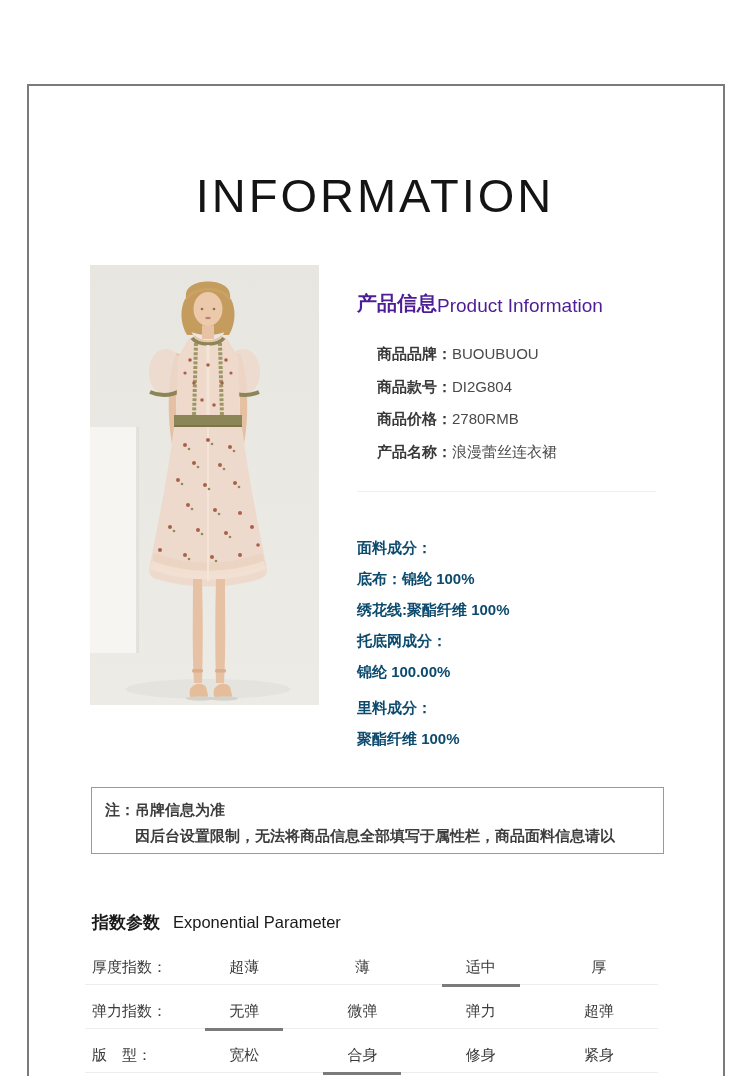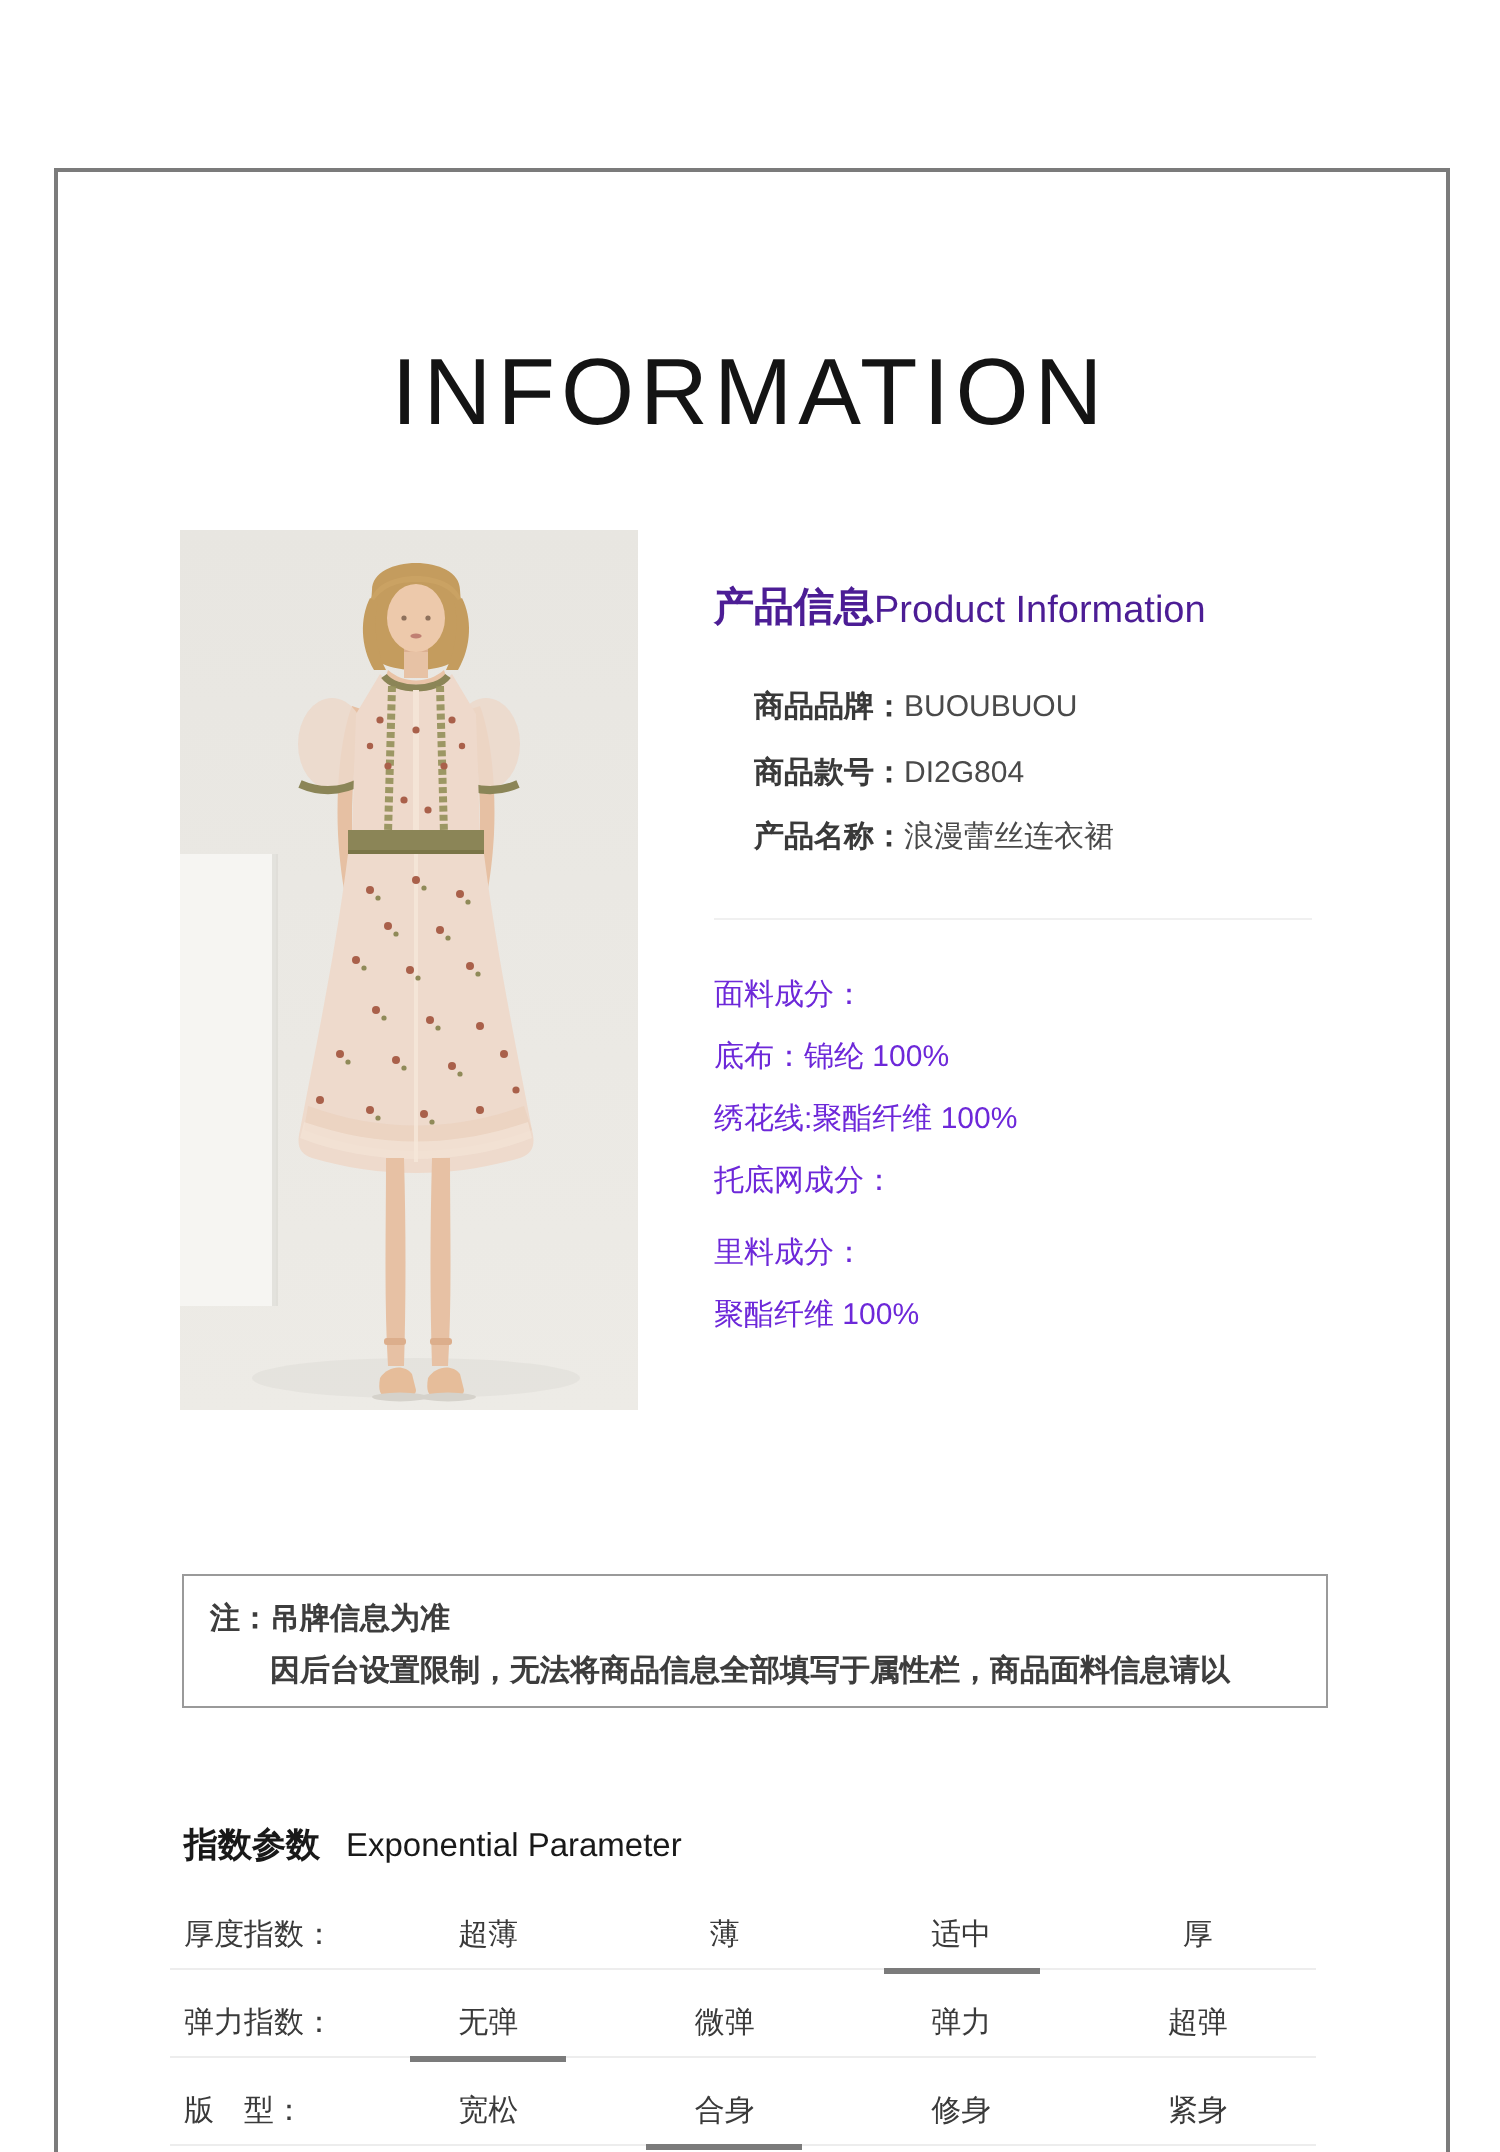--- a/index.html
+++ b/index.html
@@ -25,21 +25,21 @@
   
   .info-col { position:absolute; left:357px; top:290px; width:305px; }
   .info-heading { display:flex; align-items:flex-end; color:#4c1d95; }
   .info-heading .zh { font-size:20px; font-weight:700; }
   .info-heading .en { font-size:19px; font-weight:400; }
   .fields { margin-top:21px;margin-left:20px; }
   .field-row { line-height:32.5px; font-size:15px; white-space:nowrap; }
   .field-label { font-weight:700; color:#393939; }
   .field-value { font-weight:400; color:#4a4a4a; }
   .info-divider { width:299px; height:1px; background:#f0f0f0; margin-top:23px; }
-  .fabric { margin-top:22px; font-size:15px; font-weight:400; color:#6d28d9; }
+  .fabric { margin-top:40px; font-size:15px; font-weight:700; color:#0c4a6e; }
   .fabric div { line-height:31px; white-space:nowrap; }
   .fabric-bottom { margin-top:5px; }
   
   .note-box {
     position:absolute; left:91px; top:787px; width:573px; height:67px;
     border:1px solid #9a9a9a; padding:9px 13px;
     display:flex; font-size:15px; line-height:26px; font-weight:600; color:#3d3d3d;
   }
   .note-prefix { white-space:nowrap; }
   
@@ -188,31 +188,35 @@
     </div>
 
     <div class="fields">
       <div class="field-row">
         <span class="field-label">商品品牌：</span><span class="field-value">BUOUBUOU</span>
       </div>
       <div class="field-row">
         <span class="field-label">商品款号：</span><span class="field-value">DI2G804</span>
       </div>
       <div class="field-row">
+        <span class="field-label">商品价格：</span><span class="field-value">2780RMB</span>
+      </div>
+      <div class="field-row">
         <span class="field-label">产品名称：</span><span class="field-value">浪漫蕾丝连衣裙</span>
       </div>
     </div>
 
     <div class="info-divider"></div>
 
     <div class="fabric">
       <div>面料成分：</div>
       <div>底布：锦纶 100%</div>
       <div>绣花线:聚酯纤维 100%</div>
       <div>托底网成分：</div>
+      <div>锦纶 100.00%</div>
       <div class="fabric-bottom">
         <div>里料成分：</div>
         <div>聚酯纤维 100%</div>
       </div>
     </div>
   </div>
 
   <div class="note-box">
     <span class="note-prefix">注：</span>
     <div>

